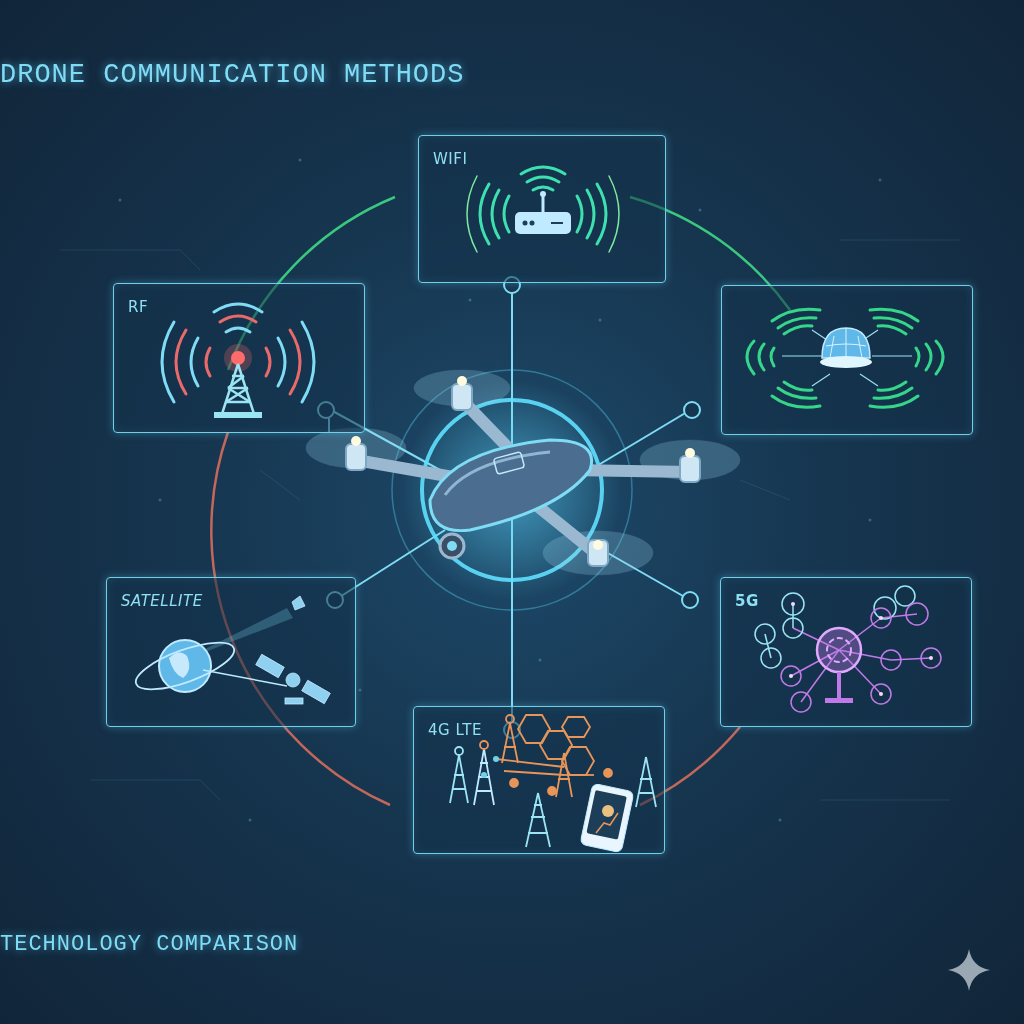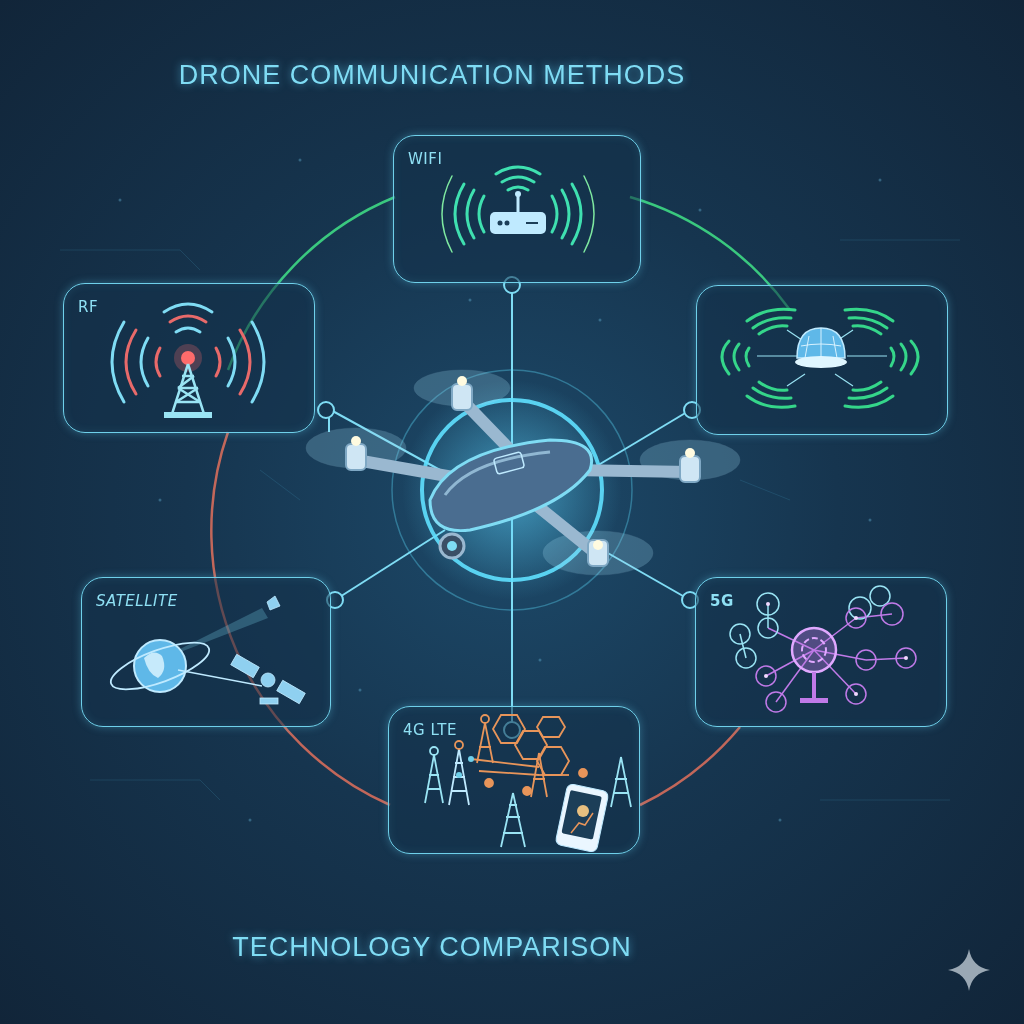--- a/index.html
+++ b/index.html
@@ -1,25 +1,25 @@
 <!DOCTYPE html>
 <html><head>
 <meta charset="utf-8">
 <style>
   html,body{margin:0;padding:0;}
   body{width:1024px;height:1024px;overflow:hidden;position:relative;
     background:radial-gradient(ellipse at 50% 50%, #1d4a6a 0%, #16354f 45%, #112539 100%);
     font-family:"DejaVu Sans", sans-serif;}
-  .title{position:absolute;left:0;width:864px;text-align:center;color:#7fdcf4;
-    letter-spacing:1px;text-shadow:0 0 8px rgba(90,200,240,.7);font-family:Liberation Sans, sans-serif;}
+  .title{position:absolute;left:0;width:864px;text-align:left;color:#7fdcf4;
+    letter-spacing:1px;text-shadow:0 0 8px rgba(90,200,240,.7);font-family:Liberation Mono, monospace;}
   #main-title{top:60px;font-size:27px;}
-  #sub-title{top:932px;font-size:27px;}
+  #sub-title{top:932px;font-size:22px;}
   svg#scene{position:absolute;left:0;top:0;}
-  .panel{position:absolute;border:1.5px solid #6fd0ea;border-radius:22px;
-    background:rgba(20,50,75,.55);box-shadow:0 0 8px rgba(100,210,240,.35), inset 0 0 10px rgba(100,210,240,.12);}
+  .panel{position:absolute;border:1.5px solid #6fd0ea;border-radius:4px;
+    background:rgba(20,50,75,.55);box-shadow:0 0 8px rgba(100,210,240,.35), inset 0 0 10px rgba(100,210,240,.12);margin-left:25px;}
   .panel-label{position:absolute;left:14px;top:14px;color:#8fe0f4;font-size:15px;letter-spacing:.5px;}
   .panel svg{position:absolute;left:0;top:0;}
   .sparkle{position:absolute;left:944px;top:945px;width:50px;height:50px;}
 </style>
 </head>
 <body>
 
 <div class="title" id="main-title">DRONE COMMUNICATION METHODS</div>
 
 <svg id="scene" width="1024" height="1024">
@@ -131,21 +131,21 @@
     </g>
     <line x1="124" y1="58" x2="124" y2="78" stroke="#bfeaff" stroke-width="3"></line>
     <circle cx="124" cy="58" r="3" fill="#bfeaff"></circle>
     <rect x="96" y="76" width="56" height="22" rx="5" fill="#bfeaff"></rect>
     <circle cx="106" cy="87" r="2.5" fill="#1c3e58"></circle>
       <circle cx="113" cy="87" r="2.5" fill="#1c3e58"></circle>
     <rect x="132" y="86" width="12" height="2" fill="#1c3e58"></rect>
   </svg>
 </div>
 
-<div class="panel" style="left:63px;top:283px;width:250px;height:148px;">
+<div class="panel" style="left:88px;top:283px;width:250px;height:148px;">
   <span class="panel-label">RF</span>
   <svg width="250" height="148">
     <g fill="none" stroke-width="3" stroke-linecap="round">
       <path d="M100 28 Q124 12 148 28" stroke="#7fdcf4"></path>
         <path d="M106 38 Q124 26 142 38" stroke="#e86a6a"></path>
         <path d="M112 48 Q124 40 136 48" stroke="#7fdcf4"></path>
       <path d="M96 64 Q88 78 96 92" stroke="#e86a6a"></path>
         <path d="M84 54 Q70 78 84 102" stroke="#7fdcf4"></path>
         <path d="M72 46 Q52 78 72 110" stroke="#e86a6a"></path>
         <path d="M60 38 Q36 78 60 118" stroke="#7fdcf4"></path>

